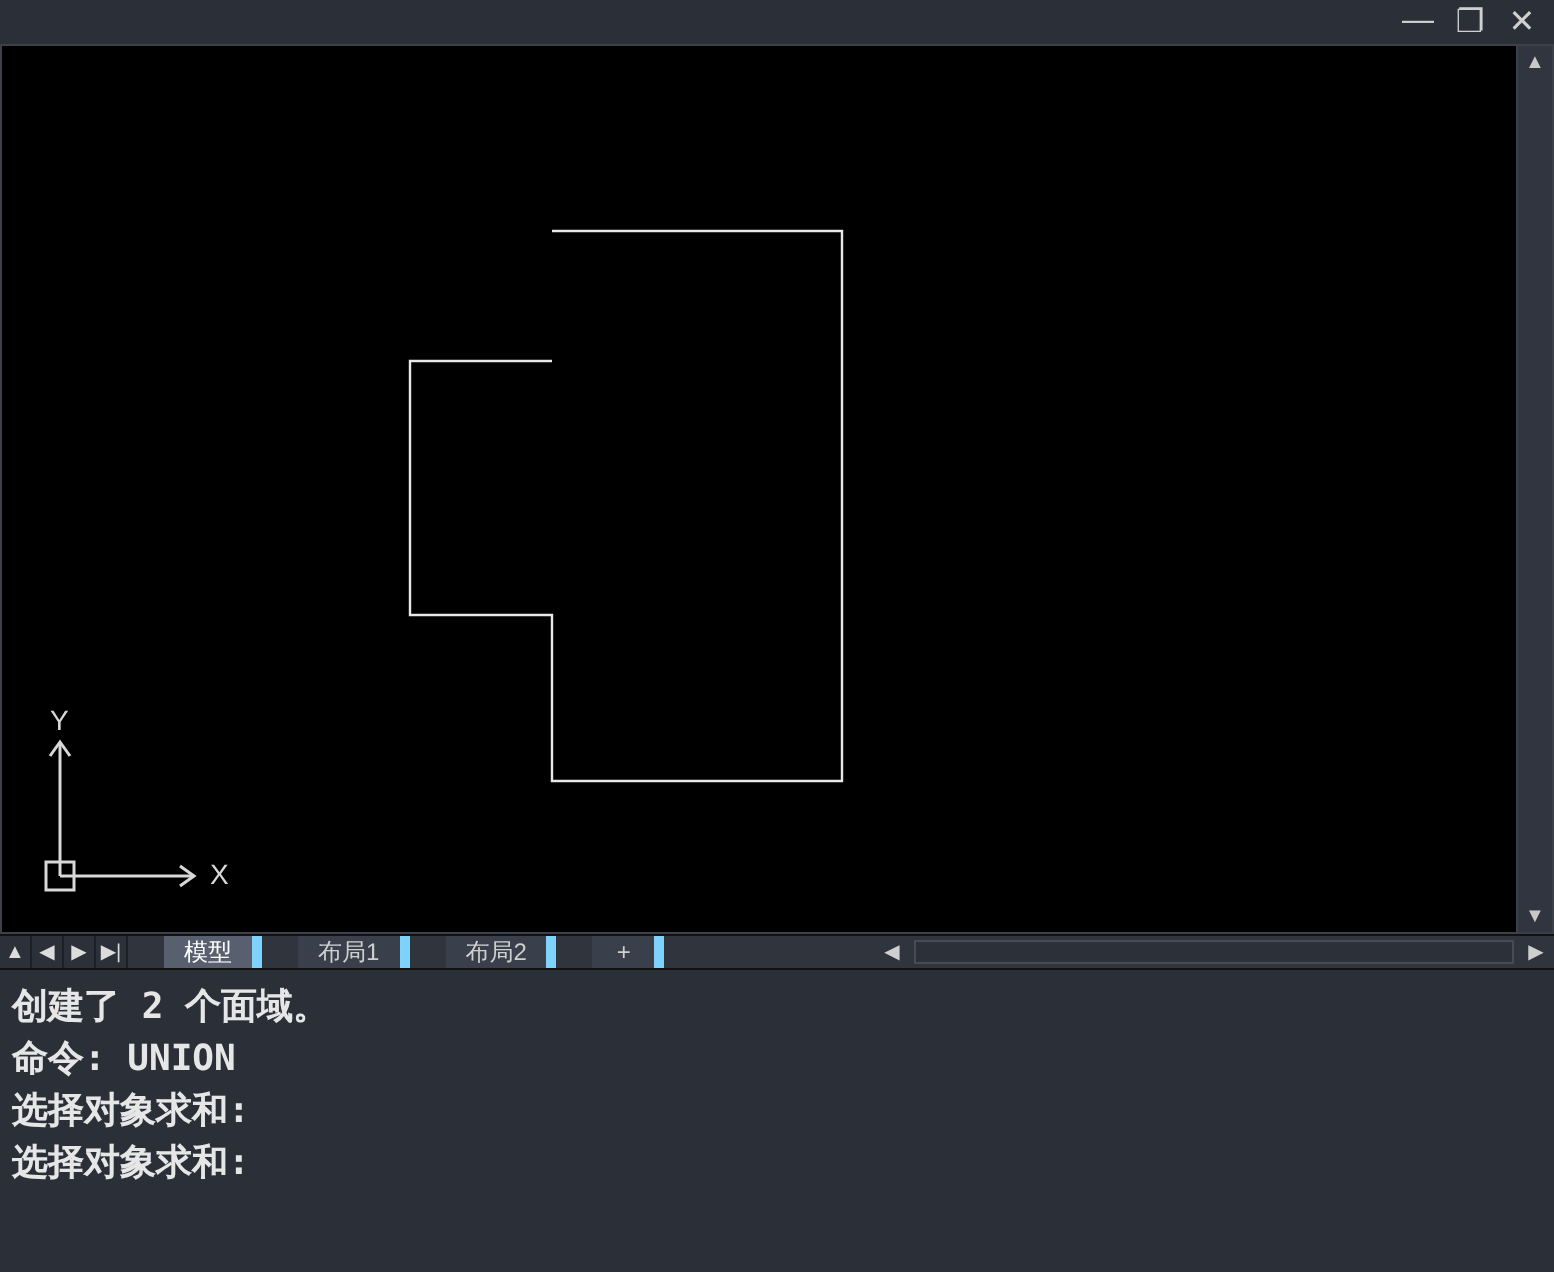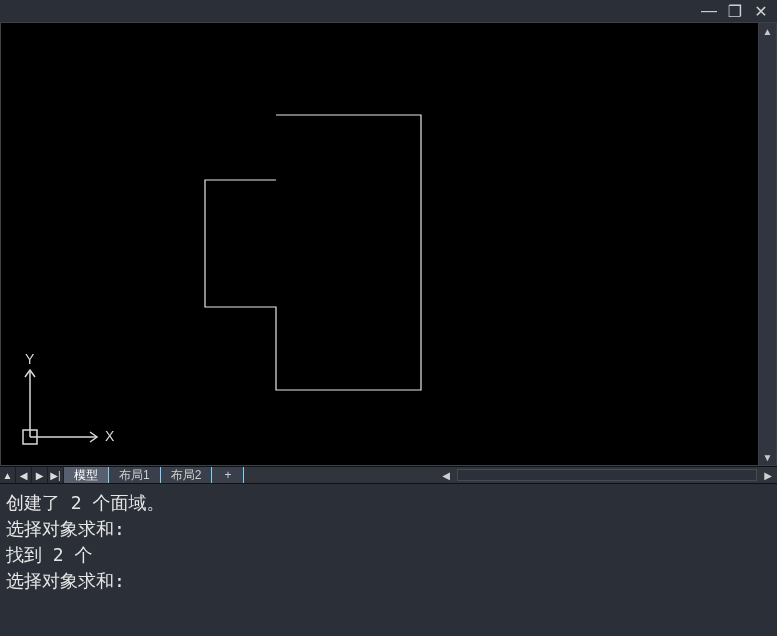--- a/index.html
+++ b/index.html
@@ -19,33 +19,34 @@
   .tabbar {
     height: 18px; background: #2f343d; display: flex; align-items: stretch; font-size: 12px; color: #cfcfcf;
     border-top: 1px solid #111; border-bottom: 1px solid #111;
   }
   .tabbar .navarrow {
     width: 16px; display:flex; align-items:center; justify-content:center; background:#2b3039; color:#dcdcdc; cursor:pointer; font-size:10px;
     border-right:1px solid #1c1f25;
   }
   .tabbar .tab {
     padding: 0 10px; display:flex; align-items:center; background:#3a404b; cursor:pointer;
-    border-right:1px solid #7dd3fc;
+    border-right:5px solid #7dd3fc;
+    margin-left:18px;
   }
   .tabbar .tab.active { background:#58606f; color:#fff; }
   .tabbar .tab.add { padding: 0 12px; }
   .tabbar .spacer { flex:1; }
   .tabbar .hscroll { display:flex; align-items:center; }
   .tabbar .hscroll .harrow { width:18px; display:flex; align-items:center; justify-content:center; font-size:10px; color:#cfcfcf; cursor:pointer;}
   .tabbar .hscroll .htrack { width: 300px; height: 12px; background:#2b3039; border:1px solid #444c58; margin:0 2px; }
   .cmdwin {
     flex: 1; background: #2a2f38; color: #e6e6e6; font-size: 18px; line-height: 26px; padding: 6px 8px 4px 6px;
     font-family: "SimSun", monospace; overflow:hidden;
   }
-  .cmdwin .line { white-space: pre; }
+  .cmdwin .line { white-space: pre; font-weight: bold; }
 </style>
 </head>
 <body>
 
 <div class="app">
 
   <div class="titlebar">
     <div class="wbtn">
         <span>—</span>
       </div>
@@ -117,18 +118,18 @@
         </div>
       <div class="htrack"></div>
       <div class="harrow">
           <span>▶</span>
         </div>
     </div>
   </div>
 
   <div class="cmdwin">
     <div class="line">创建了 2 个面域。</div>
+    <div class="line">命令: UNION</div>
     <div class="line">选择对象求和:</div>
-    <div class="line">找到 2 个</div>
     <div class="line">选择对象求和:</div>
   </div>
 
 </div>
 
 </body></html>

